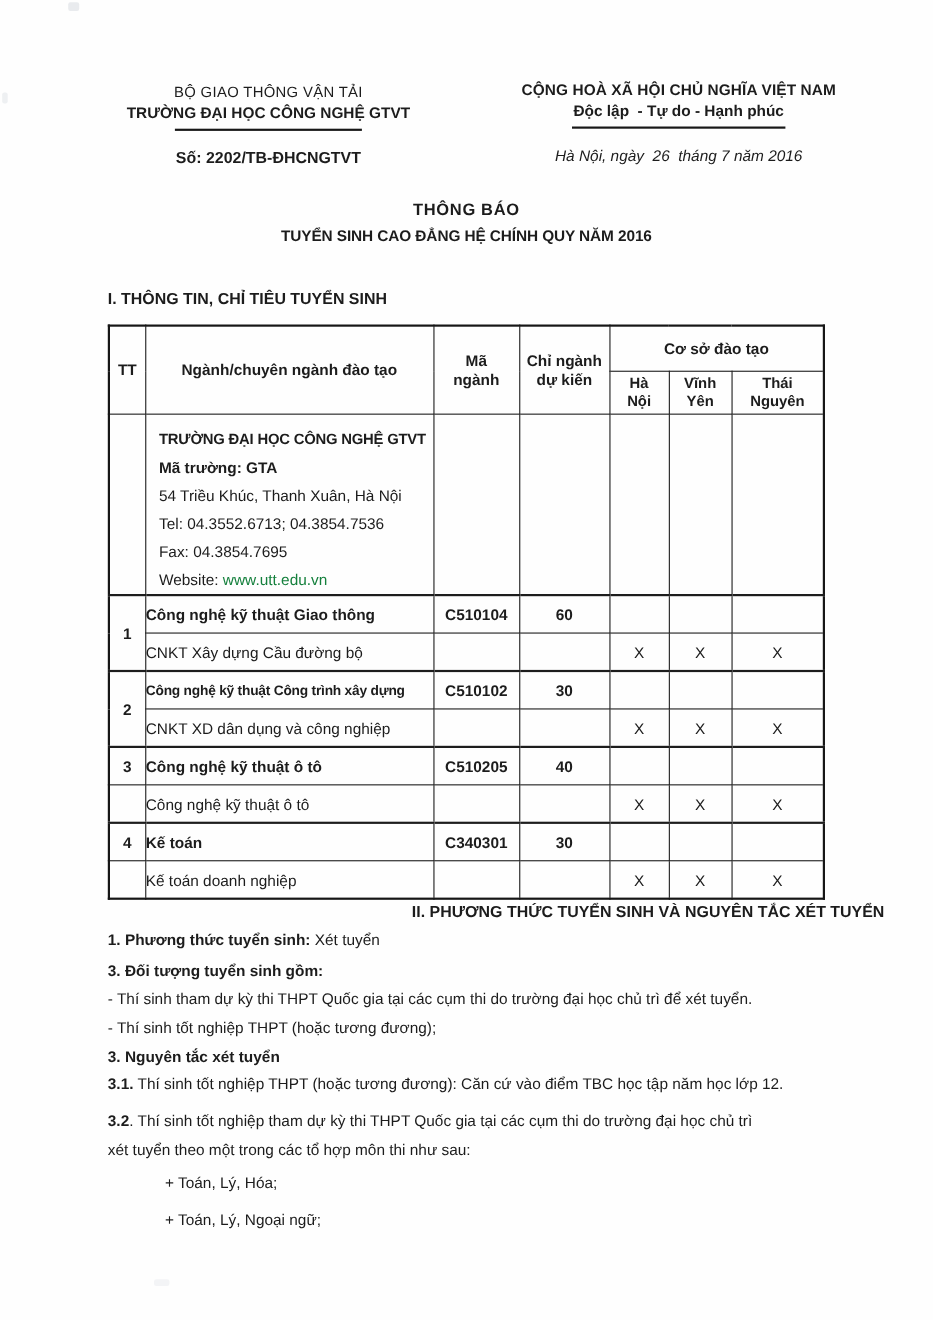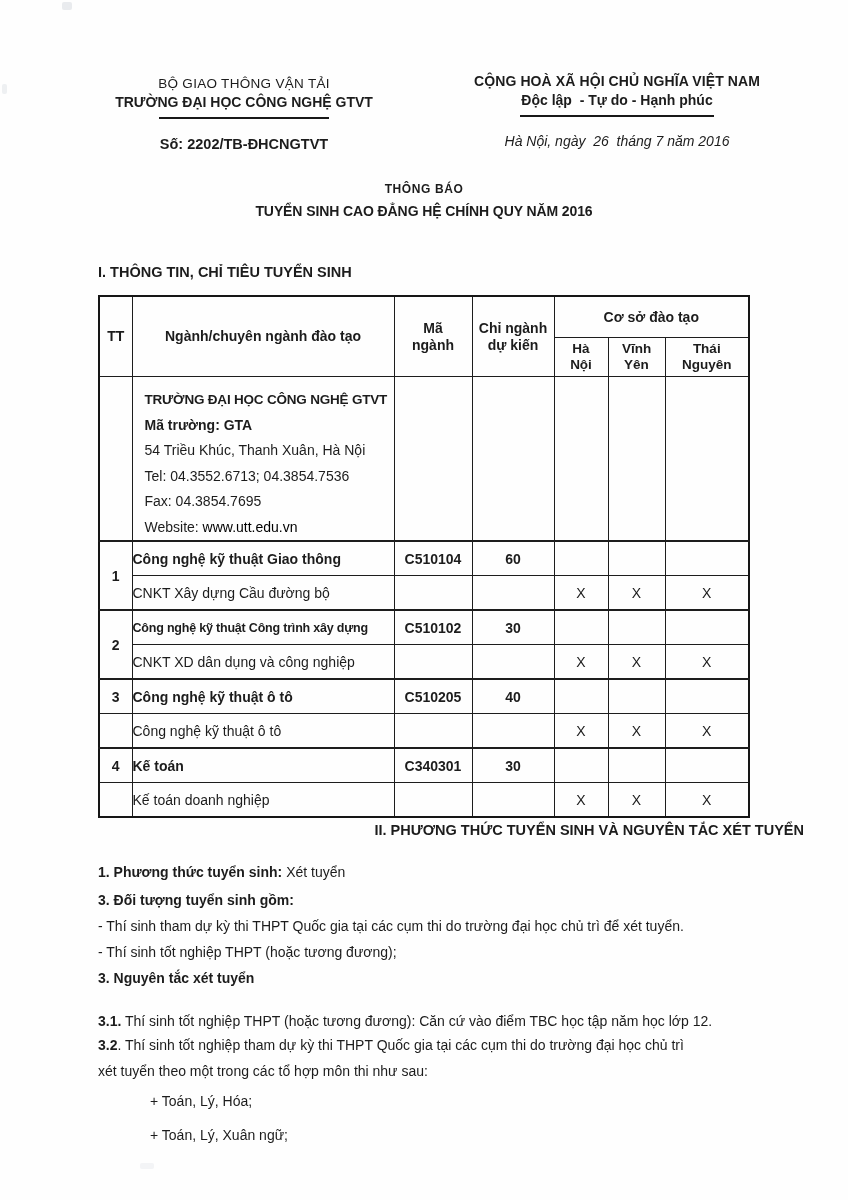--- a/index.html
+++ b/index.html
@@ -25,21 +25,21 @@
   .hdr-line2{font-size:14px;font-weight:bold;margin-top:3px;white-space:pre;}
   .hdr-rule{height:2.4px;background:#181818;margin:7px auto 0;}
   .hdr-left .hdr-rule{width:170px;}
   .hdr-right .hdr-rule{width:194px;}
   .doc-number{font-size:14.5px;font-weight:bold;margin-top:17px;}
   .hdr-right .hdr-line1{font-size:14px;font-weight:bold;letter-spacing:.1px;}
   .date-line{font-size:14px;font-style:italic;margin-top:16px;white-space:pre;}
 
   
   .title-block{position:absolute;left:98px;top:182px;width:652px;text-align:center;}
-  .title-1{font-size:12px;font-weight:bold;letter-spacing:.6px;}
+  .title-1{font-size:15px;font-weight:bold;letter-spacing:.6px;}
   .title-2{font-size:14px;font-weight:bold;margin-top:7px;letter-spacing:-.1px;}
 
   
   .sec1-heading{position:absolute;left:98px;top:264px;font-size:14.5px;font-weight:bold;}
 
   
   table.quota{
     position:absolute;left:98px;top:295px;
     border-collapse:collapse;table-layout:fixed;width:650px;
     font-size:14px;
@@ -51,35 +51,35 @@
   }
   table.quota{border:2.2px solid #161616;}
   tr.grp-top td{border-top-width:2.2px;margin-top:48px;}
   th.hcell{font-weight:bold;line-height:1.18;}
   .h-row1 th{height:40px;}
   .h-row2 th{height:38px;font-size:13.5px;}
   td.school-cell{height:160px;vertical-align:top;}
   .school-inner{padding:10px 8px 0 12px;line-height:25.5px;font-size:14px;text-align:left;}
   .school-name{font-weight:bold;font-size:13.5px;letter-spacing:-.2px;white-space:nowrap;}
   .school-code{font-weight:bold;}
-  .weblink{color:#000000;}
+  .weblink{color:#15803d;}
   td.c-num{text-align:center;font-weight:bold;}
   td.c-major{text-align:left;padding-left:11px;font-weight:bold;white-space:nowrap;}
   td.c-major.sub{font-weight:normal;}
   td.c-major.condensed{font-size:12.5px;letter-spacing:-.2px;}
   td.c-code,td.c-quota{text-align:center;font-weight:bold;}
   td.c-mark{text-align:center;font-weight:normal;}
   tr.data-row td{height:33px;}
 
   
   .sec2{position:absolute;left:98px;top:822px;width:706px;font-size:14px;}
   .sec2 .line{white-space:nowrap;line-height:18px;}
   .sec2-heading{font-size:14.5px;font-weight:bold;white-space:nowrap;text-align:right;}
-  .m9{margin-top:25px;}.m8{margin-top:8px;}.m10{margin-top:10px;}
-  .m11{margin-top:2px;}.m16{margin-top:16px;}
+  .m9{margin-top:7px;}.m8{margin-top:8px;}.m10{margin-top:10px;}
+  .m11{margin-top:12px;}.m16{margin-top:16px;}
   .bold{font-weight:bold;}
   .indent{padding-left:52px;}
   .wrap2{line-height:26px;white-space:nowrap;}
 </style>
 </head>
 <body>
 
 <div class="page">
 
   <div class="speck s1"></div>
@@ -247,16 +247,16 @@
     <div class="line m10 bold">3. Đối tượng tuyển sinh gồm:</div>
     <div class="line m8">- Thí sinh tham dự kỳ thi THPT Quốc gia tại các cụm thi do trường đại học chủ trì để xét tuyển.</div>
     <div class="line m8">- Thí sinh tốt nghiệp THPT (hoặc tương đương);</div>
     <div class="line m8 bold">3. Nguyên tắc xét tuyển</div>
     <div class="line m9"><span class="bold">3.1.</span> <span>Thí sinh tốt nghiệp THPT (hoặc tương đương): Căn cứ vào điểm TBC học tập năm học lớp 12.</span></div>
     <div class="m11">
       <div class="wrap2"><span class="bold">3.2</span><span>. Thí sinh tốt nghiệp tham dự kỳ thi THPT Quốc gia tại các cụm thi do trường đại học chủ trì</span></div>
       <div class="wrap2">xét tuyển theo một trong các tổ hợp môn thi như sau:</div>
     </div>
     <div class="line m8 indent">+ Toán, Lý, Hóa;</div>
-    <div class="line m16 indent">+ Toán,  Lý, Xuân ngữ;</div>
+    <div class="line m16 indent">+ Toán,  Lý, Ngoại ngữ;</div>
   </div>
 
 </div>
 
 </body></html>

